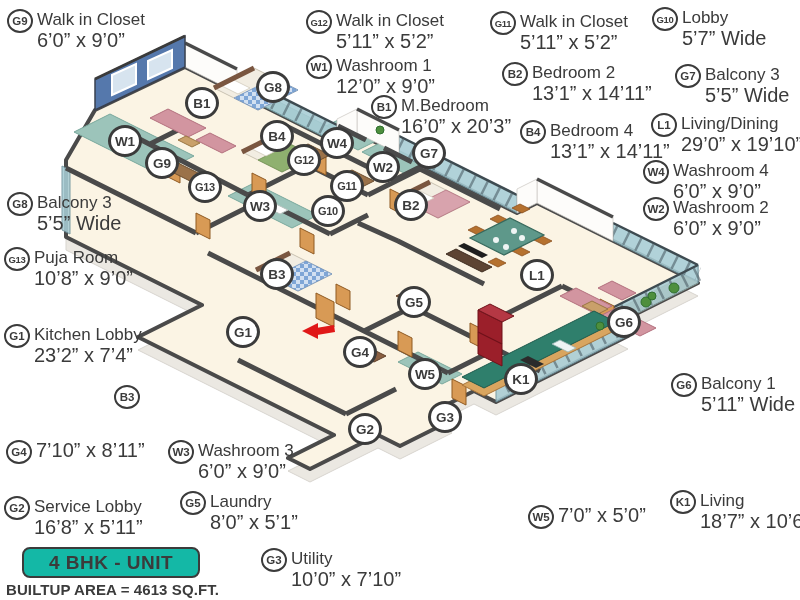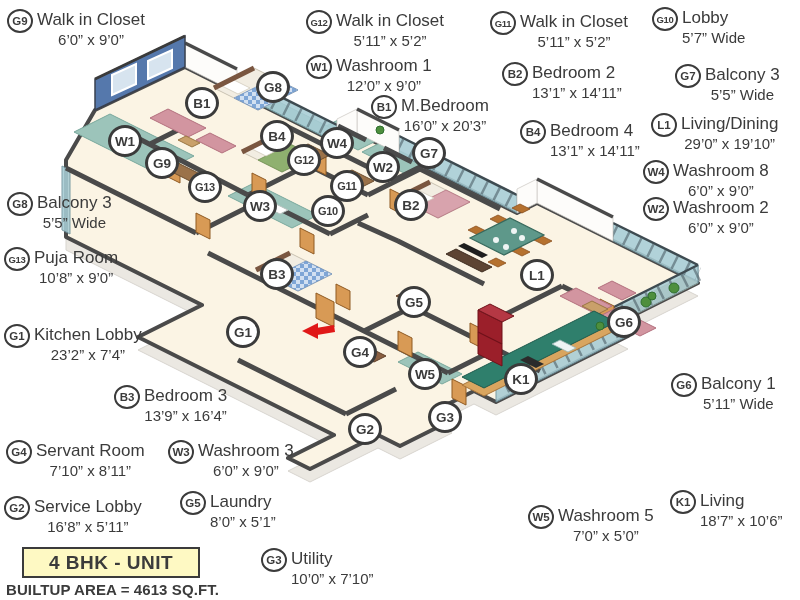--- a/index.html
+++ b/index.html
@@ -7,29 +7,29 @@
   #stage{position:relative;width:800px;height:600px;background:#fff;}
   #plan-svg{position:absolute;left:0;top:0;z-index:1;}
   
   .lg{position:absolute;z-index:3;display:flex;gap:4px;color:#3b3b3b;white-space:nowrap;}
   .lc{flex:0 0 auto;width:26px;height:24px;border:2.3px solid #3b3b3b;border-radius:50%;
       background:#fff;display:flex;align-items:center;justify-content:center;
       font-weight:bold;font-size:11.5px;box-sizing:border-box;}
   .lc.sm{font-size:9.5px;letter-spacing:-.3px;}
   .lt{display:flex;flex-direction:column;}
   .ln{font-size:17px;line-height:21px;}
-  .ld{font-size:15px;line-height:20px;text-align:center;}
+  .ld{font-size:20px;line-height:20px;text-align:left;}
   
   .bub{position:absolute;z-index:2;width:34px;height:32px;border:3px solid #3b3b3b;border-radius:50%;
       background:#fff;display:flex;align-items:center;justify-content:center;
       font-weight:bold;font-size:13.5px;color:#3b3b3b;box-sizing:border-box;}
   .bub.b3c{font-size:11px;letter-spacing:-.3px;}
   
   #title-box{position:absolute;left:22px;top:547px;width:178px;height:31px;z-index:3;
-      border:2.6px solid #3b3b3b;border-radius:0;background:#fef9c3;display:flex;
+      border:2.6px solid #3b3b3b;border-radius:8px;background:#14b8a6;display:flex;
       align-items:center;justify-content:center;font-weight:bold;font-size:19px;color:#3b3b3b;
       letter-spacing:.5px;box-sizing:border-box;}
   #builtup{position:absolute;left:6px;top:581px;z-index:3;font-weight:bold;font-size:15px;
       color:#3b3b3b;letter-spacing:.1px;}
 </style>
 </head>
 <body>
 
 <div id="stage">
 
@@ -323,21 +323,21 @@
 <div class="lg" style="left:651px;top:113px">
   <span class="lc">L1</span>
   <span class="lt">
         <span class="ln">Living/Dining</span>
         <span class="ld">29’0” x 19’10”</span>
       </span>
 </div>
 <div class="lg" style="left:643px;top:160px">
   <span class="lc">W4</span>
   <span class="lt">
-        <span class="ln">Washroom 8</span>
+        <span class="ln">Washroom 4</span>
         <span class="ld">6’0” x 9’0”</span>
       </span>
 </div>
 <div class="lg" style="left:643px;top:197px">
   <span class="lc">W2</span>
   <span class="lt">
         <span class="ln">Washroom 2</span>
         <span class="ld">6’0” x 9’0”</span>
       </span>
 </div>
@@ -357,29 +357,24 @@
 </div>
 <div class="lg" style="left:4px;top:324px">
   <span class="lc">G1</span>
   <span class="lt">
         <span class="ln">Kitchen Lobby</span>
         <span class="ld">23’2” x 7’4”</span>
       </span>
 </div>
 <div class="lg" style="left:114px;top:385px">
   <span class="lc">B3</span>
-  <span class="lt">
-        <span class="ln">Bedroom 3</span>
-        <span class="ld">13’9” x 16’4”</span>
-      </span>
 </div>
 <div class="lg" style="left:6px;top:440px">
   <span class="lc">G4</span>
   <span class="lt">
-        <span class="ln">Servant Room</span>
         <span class="ld">7’10” x 8’11”</span>
       </span>
 </div>
 <div class="lg" style="left:168px;top:440px">
   <span class="lc">W3</span>
   <span class="lt">
         <span class="ln">Washroom 3</span>
         <span class="ld">6’0” x 9’0”</span>
       </span>
 </div>
@@ -400,21 +395,20 @@
 <div class="lg" style="left:261px;top:548px">
   <span class="lc">G3</span>
   <span class="lt">
         <span class="ln">Utility</span>
         <span class="ld">10’0” x 7’10”</span>
       </span>
 </div>
 <div class="lg" style="left:528px;top:505px">
   <span class="lc">W5</span>
   <span class="lt">
-        <span class="ln">Washroom 5</span>
         <span class="ld">7’0” x 5’0”</span>
       </span>
 </div>
 <div class="lg" style="left:670px;top:490px">
   <span class="lc">K1</span>
   <span class="lt">
         <span class="ln">Living</span>
         <span class="ld">18’7” x 10’6”</span>
       </span>
 </div>

